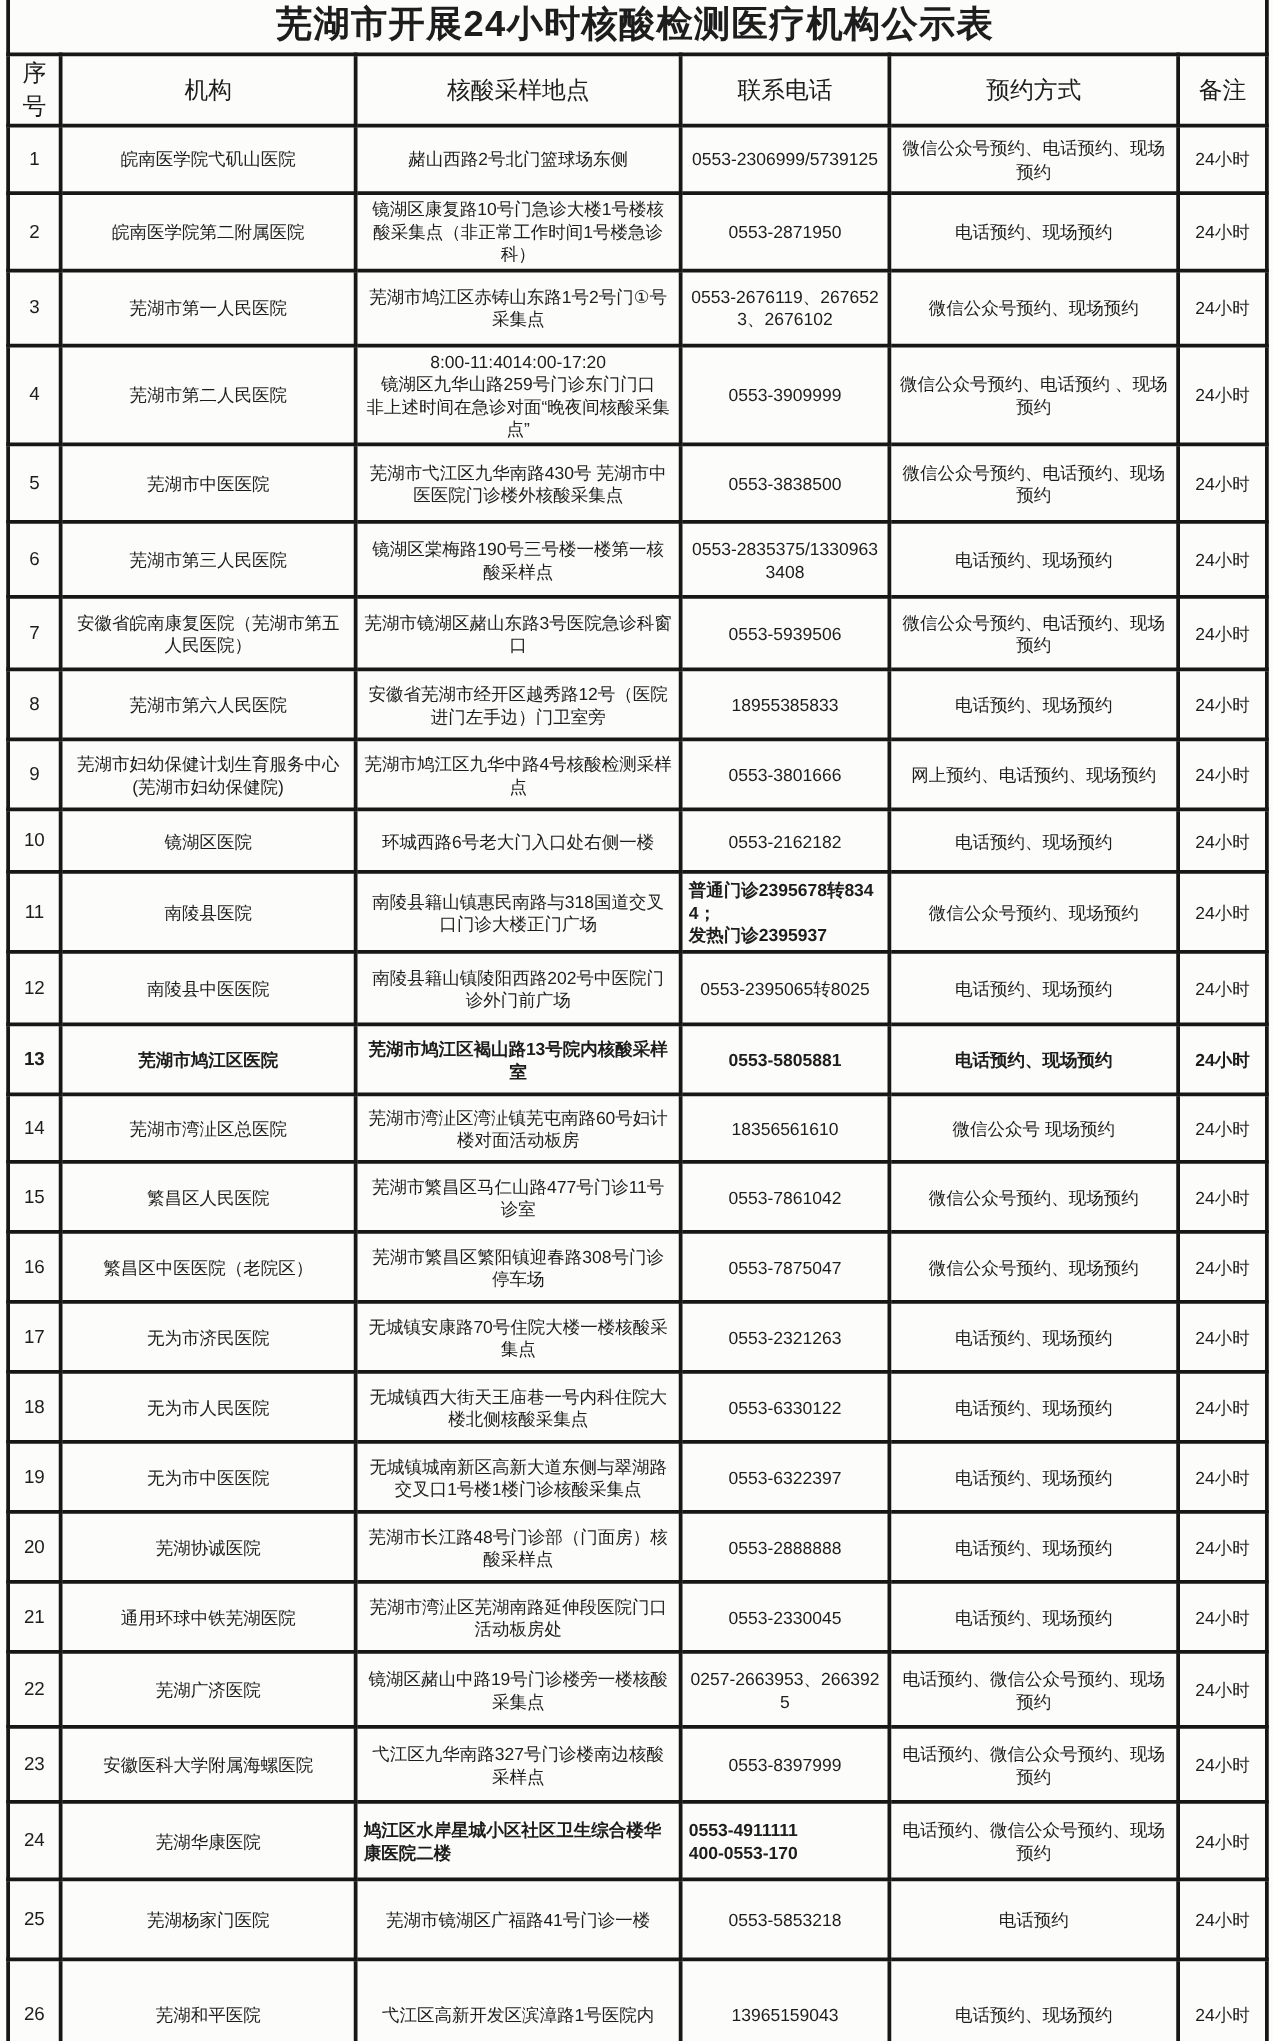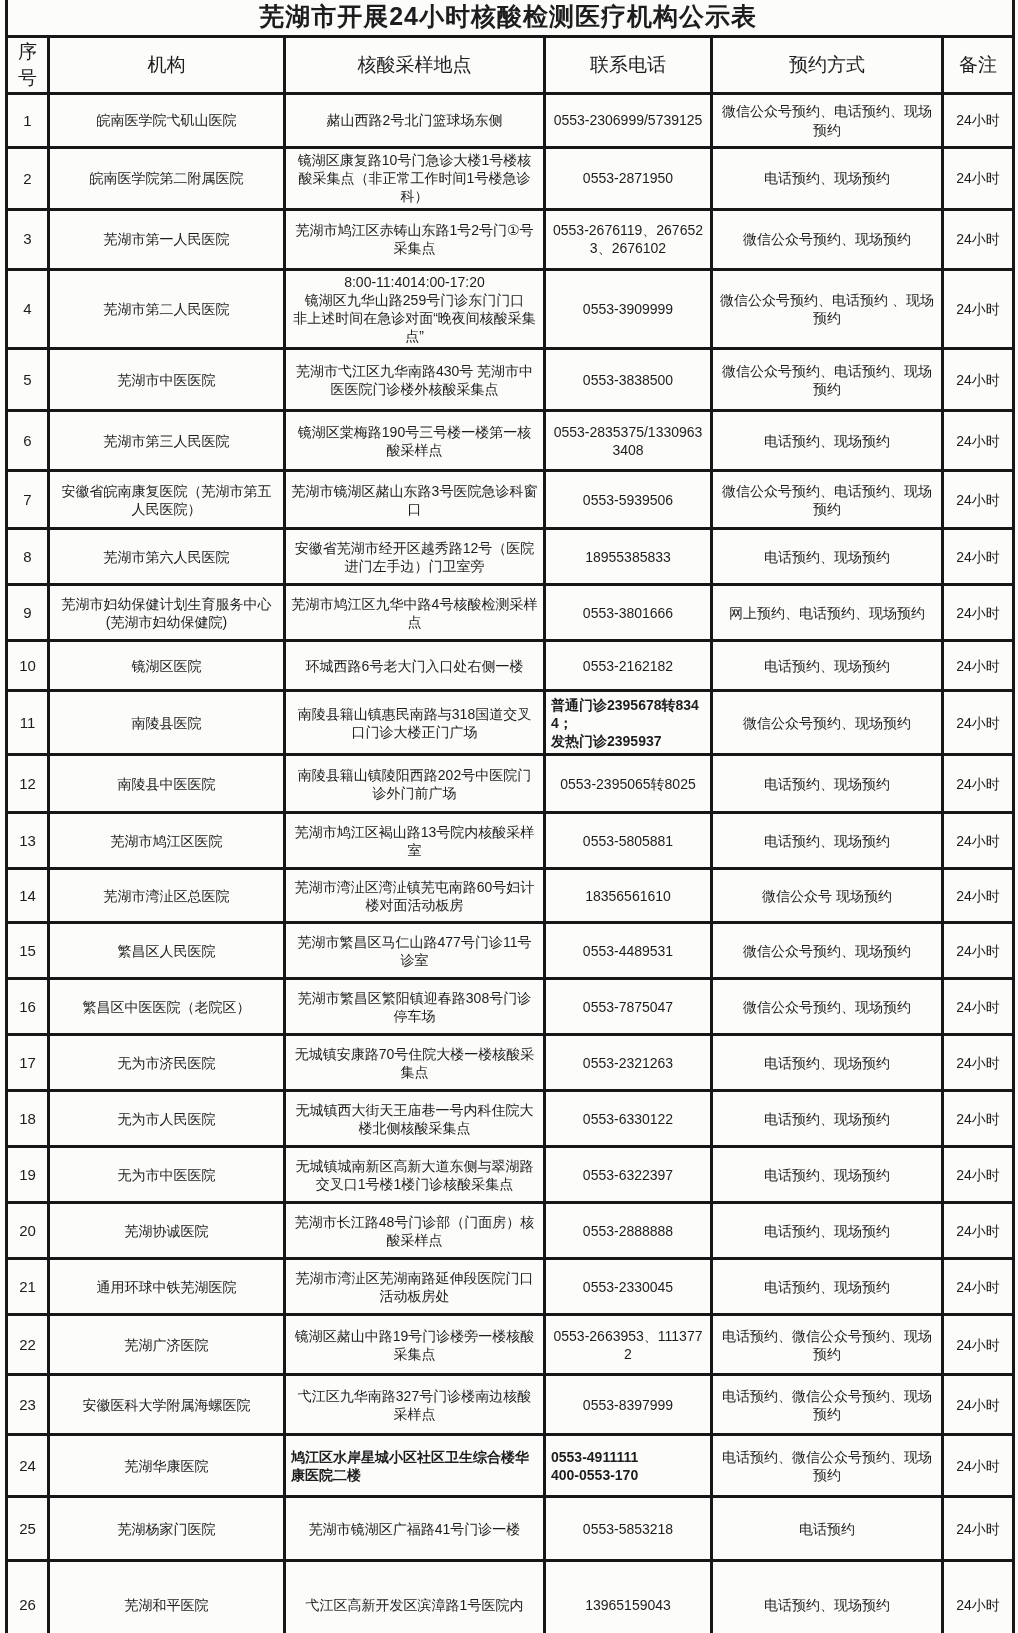--- a/index.html
+++ b/index.html
@@ -13,21 +13,21 @@
   .sheet{padding-left:5px;}
   table{
     border-collapse:collapse;
     width:1007px;
     table-layout:fixed;
   }
   th,td{border:3px solid #171717;}
   th.title-cell{
     border-top:none;
     height:30px;
-    font-size:25px;
+    font-size:29px;
     font-weight:bold;
     padding:0 4px 2px 0;
     letter-spacing:1px;
   }
   tr.header-row th{
     height:22px;
     font-size:19px;
     font-weight:500;
     text-align:center;
     padding:1px 2px;
@@ -163,41 +163,41 @@
           <td class="col-note">24小时</td>
         </tr>
         <tr style="height: 58px;">
           <td class="col-num">12</td>
           <td class="col-org">南陵县中医医院</td>
           <td class="col-site">南陵县籍山镇陵阳西路202号中医院门诊外门前广场</td>
           <td class="col-phone">0553-2395065转8025</td>
           <td class="col-booking">电话预约、现场预约</td>
           <td class="col-note">24小时</td>
         </tr>
-        <tr style="height: 56px;">
+        <tr style="height: 56px; font-weight: bold;">
           <td class="col-num">13</td>
           <td class="col-org">芜湖市鸠江区医院</td>
           <td class="col-site">芜湖市鸠江区褐山路13号院内核酸采样室</td>
           <td class="col-phone">0553-5805881</td>
           <td class="col-booking">电话预约、现场预约</td>
           <td class="col-note">24小时</td>
         </tr>
         <tr style="height: 54px;">
           <td class="col-num">14</td>
           <td class="col-org">芜湖市湾沚区总医院</td>
           <td class="col-site">芜湖市湾沚区湾沚镇芜屯南路60号妇计楼对面活动板房</td>
           <td class="col-phone">18356561610</td>
           <td class="col-booking">微信公众号 现场预约</td>
           <td class="col-note">24小时</td>
         </tr>
         <tr style="height: 56px;">
           <td class="col-num">15</td>
           <td class="col-org">繁昌区人民医院</td>
           <td class="col-site">芜湖市繁昌区马仁山路477号门诊11号诊室</td>
-          <td class="col-phone">0553-4489531</td>
+          <td class="col-phone">0553-7861042</td>
           <td class="col-booking">微信公众号预约、现场预约</td>
           <td class="col-note">24小时</td>
         </tr>
         <tr style="height: 56px;">
           <td class="col-num">16</td>
           <td class="col-org">繁昌区中医医院（老院区）</td>
           <td class="col-site">芜湖市繁昌区繁阳镇迎春路308号门诊停车场</td>
           <td class="col-phone">0553-7875047</td>
           <td class="col-booking">微信公众号预约、现场预约</td>
           <td class="col-note">24小时</td>
@@ -239,21 +239,21 @@
           <td class="col-org">通用环球中铁芜湖医院</td>
           <td class="col-site">芜湖市湾沚区芜湖南路延伸段医院门口活动板房处</td>
           <td class="col-phone">0553-2330045</td>
           <td class="col-booking">电话预约、现场预约</td>
           <td class="col-note">24小时</td>
         </tr>
         <tr style="height: 60px;">
           <td class="col-num">22</td>
           <td class="col-org">芜湖广济医院</td>
           <td class="col-site">镜湖区赭山中路19号门诊楼旁一楼核酸采集点</td>
-          <td class="col-phone">0553-2663953、1113772</td>
+          <td class="col-phone">0257-2663953、2663925</td>
           <td class="col-booking">电话预约、微信公众号预约、现场预约</td>
           <td class="col-note">24小时</td>
         </tr>
         <tr style="height: 60px;">
           <td class="col-num">23</td>
           <td class="col-org">安徽医科大学附属海螺医院</td>
           <td class="col-site">弋江区九华南路327号门诊楼南边核酸采样点</td>
           <td class="col-phone">0553-8397999</td>
           <td class="col-booking">电话预约、微信公众号预约、现场预约</td>
           <td class="col-note">24小时</td>

